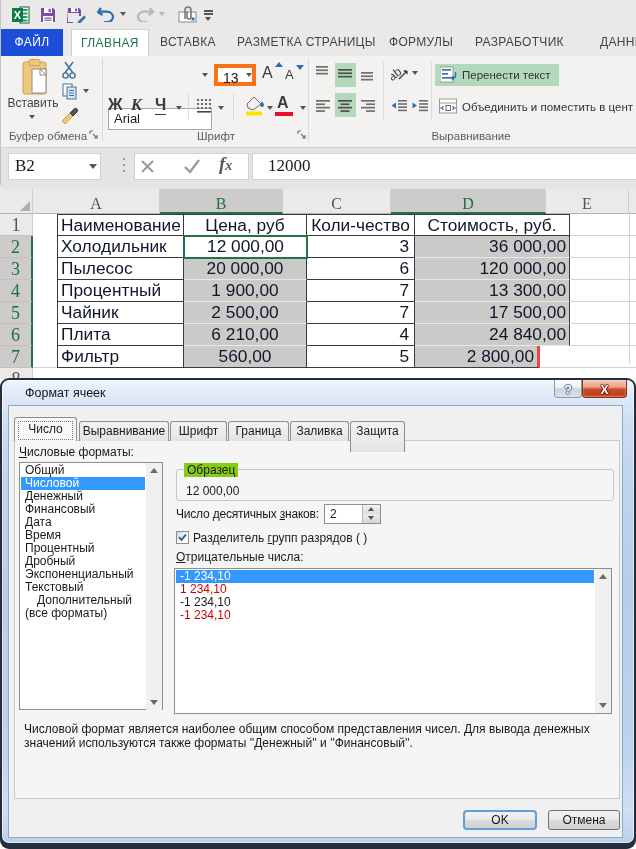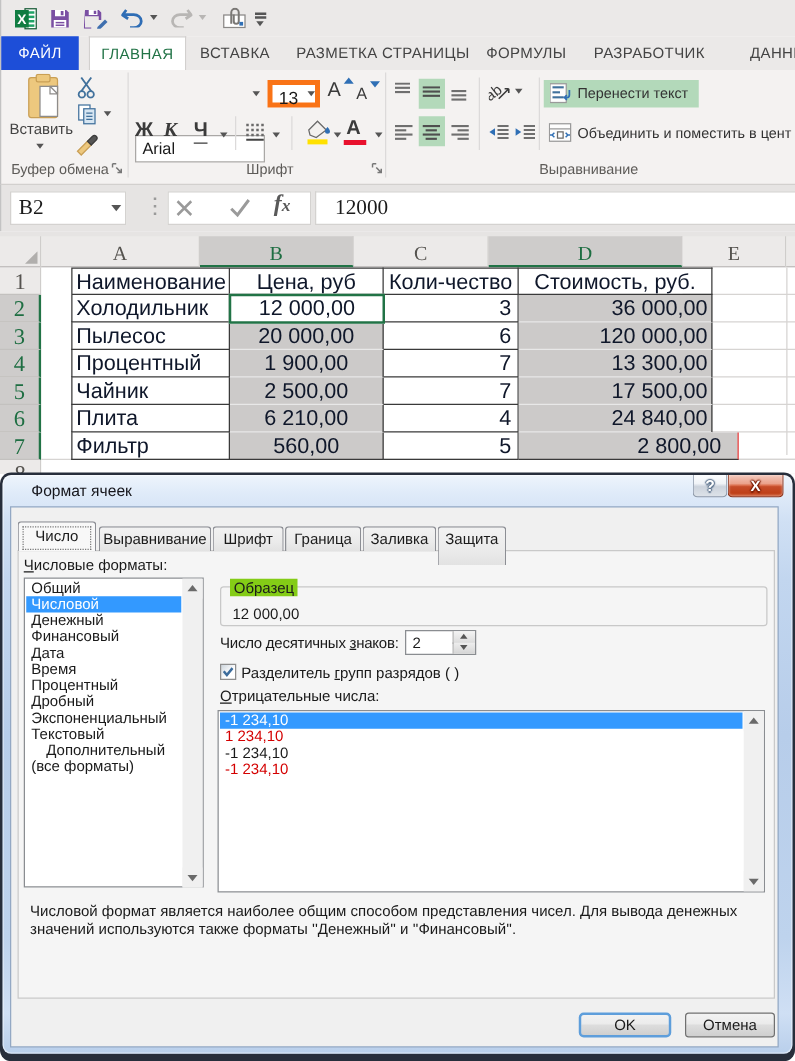--- a/index.html
+++ b/index.html
@@ -341,21 +341,21 @@
   <div class="cell" style="left:283px;top:95px;width:108px;border-right:1px solid #3a3a3a;border-bottom:1px solid #3a3a3a;text-align:right;padding-right:5px;">7</div>
   <div class="cell" style="left:283px;top:117px;width:108px;border-right:1px solid #3a3a3a;border-bottom:1px solid #3a3a3a;text-align:right;padding-right:5px;">7</div>
   <div class="cell" style="left:283px;top:139px;width:108px;border-right:1px solid #3a3a3a;border-bottom:1px solid #3a3a3a;text-align:right;padding-right:5px;">4</div>
   <div class="cell" style="left:283px;top:161px;width:108px;border-right:1px solid #3a3a3a;border-bottom:1px solid #3a3a3a;text-align:right;padding-right:5px;">5</div>
 
   <div class="cell gray" style="left:391px;top:51px;width:155px;border-right:1px solid #3a3a3a;text-align:right;padding-right:3px;border-bottom:1px solid #e8e8e8;">36 000,00</div>
   <div class="cell gray" style="left:391px;top:73px;width:155px;border-right:1px solid #3a3a3a;text-align:right;padding-right:3px;border-bottom:1px solid #e8e8e8;">120 000,00</div>
   <div class="cell gray" style="left:391px;top:95px;width:155px;border-right:1px solid #3a3a3a;text-align:right;padding-right:3px;border-bottom:1px solid #e8e8e8;">13 300,00</div>
   <div class="cell gray" style="left:391px;top:117px;width:155px;border-right:1px solid #3a3a3a;text-align:right;padding-right:3px;border-bottom:1px solid #e8e8e8;">17 500,00</div>
   <div class="cell gray" style="left:391px;top:139px;width:155px;border-right:1px solid #3a3a3a;text-align:right;padding-right:3px;border-bottom:1px solid #e8e8e8;">24 840,00</div>
-  <div class="cell gray" style="left:391px;top:161px;width:176px;border-right:1px solid #ef4444;border-bottom:1px solid #3a3a3a;text-align:right;padding-right:13px;">2 800,00</div>
+  <div class="cell gray" style="left:391px;top:161px;width:125px;border-right:3px solid #ef4444;border-bottom:1px solid #3a3a3a;text-align:right;padding-right:3px;">2 800,00</div>
 
   <div class="cell" style="left:159px;top:50px;width:125px;height:24px;border:2px solid #217346;background:#fff;text-align:center;line-height:19px;">12 000,00</div>
 </div>
 <div class="abs" id="dlg-shadow"></div>
 <div class="abs" id="dlg-outer">
   <div class="abs" style="left:23px;top:6px;font-size:12.5px;color:#16161c;">Формат ячеек</div>
 
   <div class="abs" style="left:552px;top:0;width:28px;height:18px;background:linear-gradient(#fdfeff 0%,#f0f3f7 40%,#d7dde5 50%,#ccd3dc 55%,#dde2e9 100%);border:1px solid #8e99a8;border-top:none;border-radius:0 0 4px 4px;box-sizing:border-box;text-align:center;">
     <span style="font-size:12.5px;font-weight:bold;color:#fff;text-shadow:0 1px 1px #5b718c,0 -1px 1px #5b718c,1px 0 1px #5b718c,-1px 0 1px #5b718c;line-height:15px;">?</span>
   </div>

